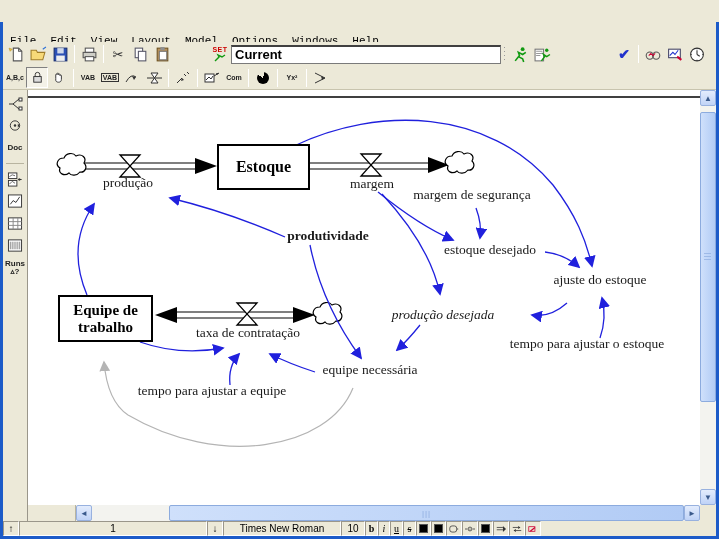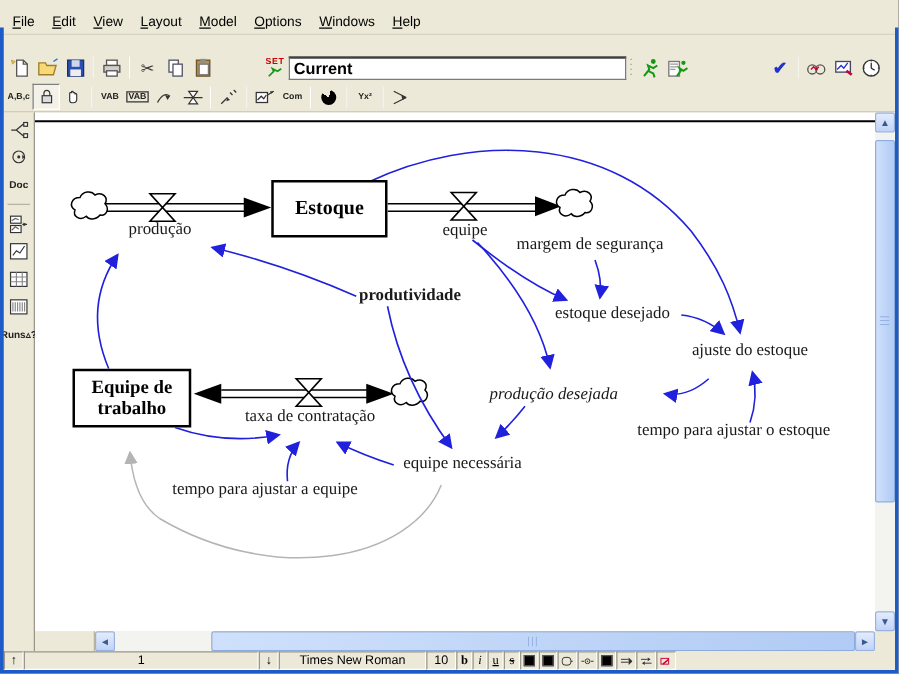--- a/index.html
+++ b/index.html
@@ -14,22 +14,22 @@
     white-space:nowrap;overflow:hidden;}
   .tb-btn{width:19px;height:17px;margin-left:2px;border:1px solid #fff;border-radius:3px;
     display:flex;align-items:center;justify-content:center;
     background:linear-gradient(180deg,#7ba4f0,#2f62d0);}
   .tb-btn.close{background:linear-gradient(180deg,#f3a084,#d8502c 40%,#c03a17);}
   .tb-btn .bar{width:8px;height:2px;background:#fff;margin-top:8px;}
   .tb-btn .sq{width:8px;height:7px;border:2px solid #fff;}
   .tb-btn .x{color:#fff;font-size:11px;font-weight:bold;line-height:1;}
   .appicon{width:16px;height:16px;border:1px solid #7aa0e8;background:linear-gradient(180deg,#bfe6ff 55%,#2d8a2d 55%);}
   
-  .menubar{position:absolute;left:3px;top:8px;width:713px;height:20px;background:#ece9d8;
-    display:flex;align-items:center;font-size:11px;color:#000;border-bottom:1px solid #d8d4c0;}
+  .menubar{position:absolute;left:3px;top:31px;width:713px;height:20px;background:#ece9d8;
+    display:flex;align-items:center;font-size:11px;color:#000;border-bottom:1px solid #d8d4c0;font-family:Liberation Mono, monospace;}
   .menu-item{padding:2px 7px;cursor:default;}
   .menu-item::first-letter{text-decoration:underline;}
   
   .toolbar1{position:absolute;left:3px;top:42px;width:713px;height:24px;display:flex;align-items:center;
     background:#ece9d8;padding-left:2px;}
   .toolbar2{position:absolute;left:3px;top:66px;width:713px;height:24px;display:flex;align-items:center;
     background:#ece9d8;border-bottom:1px solid #c8c4ae;padding-left:1px;}
   .tbi{width:22px;height:21px;display:flex;align-items:center;justify-content:center;flex:0 0 auto;}
   .tbi svg{display:block;}
   .sep{width:1px;height:18px;background:#c6c2ac;border-right:1px solid #fff;margin:0 3px;flex:0 0 auto;}
@@ -304,21 +304,21 @@
           <rect x="1" y="2" width="14" height="12" fill="#fff" stroke="#333"></rect>
           <path d="M1 6h14M1 10h14M6 2v12M11 2v12" stroke="#888"></path>
         </svg>
       </span>
     <span class="sbi">
       <svg width="16" height="15" viewBox="0 0 16 16">
           <rect x="1" y="2" width="14" height="12" fill="#fff" stroke="#333"></rect>
           <path d="M3 4v8M5 4v8M7 4v8M9 4v8M11 4v8M13 4v8" stroke="#888"></path>
         </svg>
       </span>
-    <span class="sbi" style="flex-direction:row;">
+    <span class="sbi" style="flex-direction:column;">
       <span class="sbi-text">Runs</span>
       <span class="sbi-text">▵?</span>
     </span>
   </div>
 
   <div class="canvas">
     <svg width="672" height="415" viewBox="0 0 672 415">
       <defs>
         <marker id="mb" viewBox="0 0 10 10" refX="8.5" refY="5" markerWidth="9" markerHeight="9" orient="auto">
           <path d="M0 0L10 5L0 10z" fill="#2020dd"></path>
@@ -375,21 +375,21 @@
         <path d="M112 252 Q152 266 195 258"></path>
       </g>
 
       <path d="M325 298 C300 360 190 378 100 325 C85 315 78 295 76 272" fill="none" stroke="#b4b4b4" stroke-width="1.2" marker-end="url(#mg)"></path>
     </svg>
 
     <div class="stockbox" style="left:189px;top:54px;width:93px;height:46px;font-size:16px;">Estoque</div>
     <div class="stockbox" style="left:30px;top:205px;width:95px;height:47px;font-size:15px;padding:16px 6px;">Equipe de trabalho</div>
 
     <div class="vlabel" style="left:100px;top:86px;">produção</div>
-    <div class="vlabel" style="left:344px;top:87px;">equipe</div>
+    <div class="vlabel" style="left:344px;top:87px;">margem</div>
     <div class="vlabel" style="left:444px;top:98px;">margem de segurança</div>
     <div class="vlabel" style="left:462px;top:153px;">estoque desejado</div>
     <div class="vlabel" style="left:572px;top:183px;">ajuste do estoque</div>
     <div class="vlabel" style="left:415px;top:218px;font-style:italic;">produção desejada</div>
     <div class="vlabel" style="left:559px;top:247px;">tempo para ajustar o estoque</div>
     <div class="vlabel" style="left:300px;top:139px;font-weight:bold;">produtividade</div>
     <div class="vlabel" style="left:342px;top:273px;">equipe necessária</div>
     <div class="vlabel" style="left:184px;top:294px;">tempo para ajustar a equipe</div>
     <div class="vlabel" style="left:220px;top:236px;">taxa de contratação</div>
   </div>

